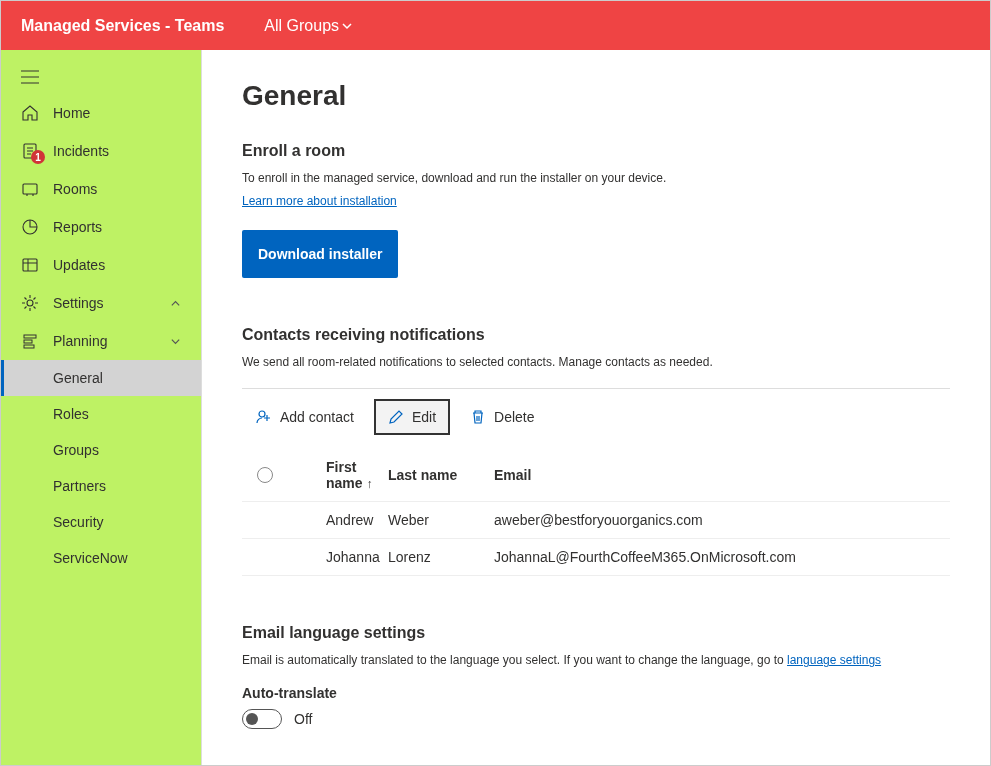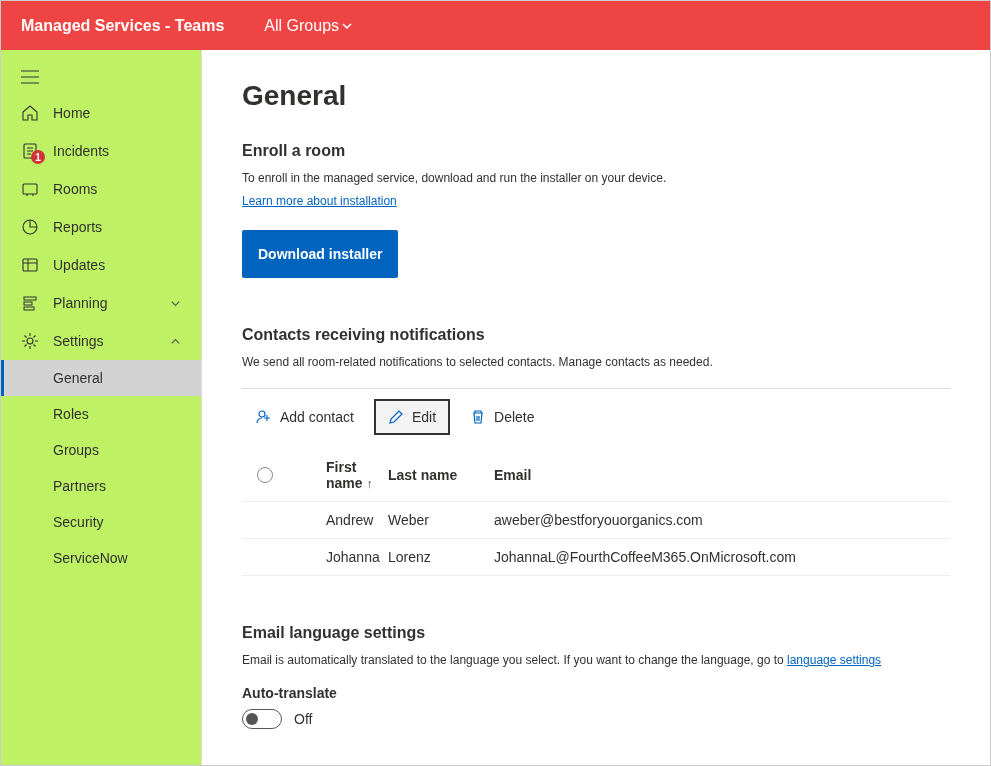--- a/index.html
+++ b/index.html
@@ -113,44 +113,44 @@
             <rect x="2" y="3" width="14" height="12" rx="1" stroke="#323130" stroke-width="1.1" fill="none"></rect>
             <path d="M2 7h14M7 3v12" stroke="#323130" stroke-width="1"></path>
           </svg>
       </span>
       <span class="label">Updates</span>
     </div>
 
     <div class="nav-item">
       <span class="icon">
         <svg width="18" height="18" viewBox="0 0 18 18">
+            <circle cx="9" cy="9" r="3" stroke="#323130" stroke-width="1.1" fill="none"></circle>
+            <path d="M9 1v3M9 14v3M1 9h3M14 9h3M3.5 3.5l2 2M12.5 12.5l2 2M3.5 14.5l2-2M12.5 5.5l2-2" stroke="#323130" stroke-width="1.1"></path>
+          </svg>
+      </span>
+      <span class="label">Settings</span>
+      <span class="chev">
+        <svg width="11" height="11" viewBox="0 0 12 12">
+            <path d="M2 8l4-4 4 4" stroke="#555" stroke-width="1.3" fill="none"></path>
+          </svg>
+      </span>
+    </div>
+
+    <div class="nav-item">
+      <span class="icon">
+        <svg width="18" height="18" viewBox="0 0 18 18">
             <rect x="3" y="3" width="12" height="3" stroke="#323130" stroke-width="1" fill="none"></rect>
             <rect x="3" y="8" width="8" height="3" stroke="#323130" stroke-width="1" fill="none"></rect>
             <rect x="3" y="13" width="10" height="3" stroke="#323130" stroke-width="1" fill="none"></rect>
           </svg>
       </span>
       <span class="label">Planning</span>
       <span class="chev">
         <svg width="11" height="11" viewBox="0 0 12 12">
             <path d="M2 4l4 4 4-4" stroke="#555" stroke-width="1.3" fill="none"></path>
-          </svg>
-      </span>
-    </div>
-
-    <div class="nav-item">
-      <span class="icon">
-        <svg width="18" height="18" viewBox="0 0 18 18">
-            <circle cx="9" cy="9" r="3" stroke="#323130" stroke-width="1.1" fill="none"></circle>
-            <path d="M9 1v3M9 14v3M1 9h3M14 9h3M3.5 3.5l2 2M12.5 12.5l2 2M3.5 14.5l2-2M12.5 5.5l2-2" stroke="#323130" stroke-width="1.1"></path>
-          </svg>
-      </span>
-      <span class="label">Settings</span>
-      <span class="chev">
-        <svg width="11" height="11" viewBox="0 0 12 12">
-            <path d="M2 8l4-4 4 4" stroke="#555" stroke-width="1.3" fill="none"></path>
           </svg>
       </span>
     </div>
 
     <div class="sub-item active"><span>General</span></div>
     <div class="sub-item"><span>Roles</span></div>
     <div class="sub-item"><span>Groups</span></div>
     <div class="sub-item"><span>Partners</span></div>
     <div class="sub-item"><span>Security</span></div>
     <div class="sub-item"><span>ServiceNow</span></div>

